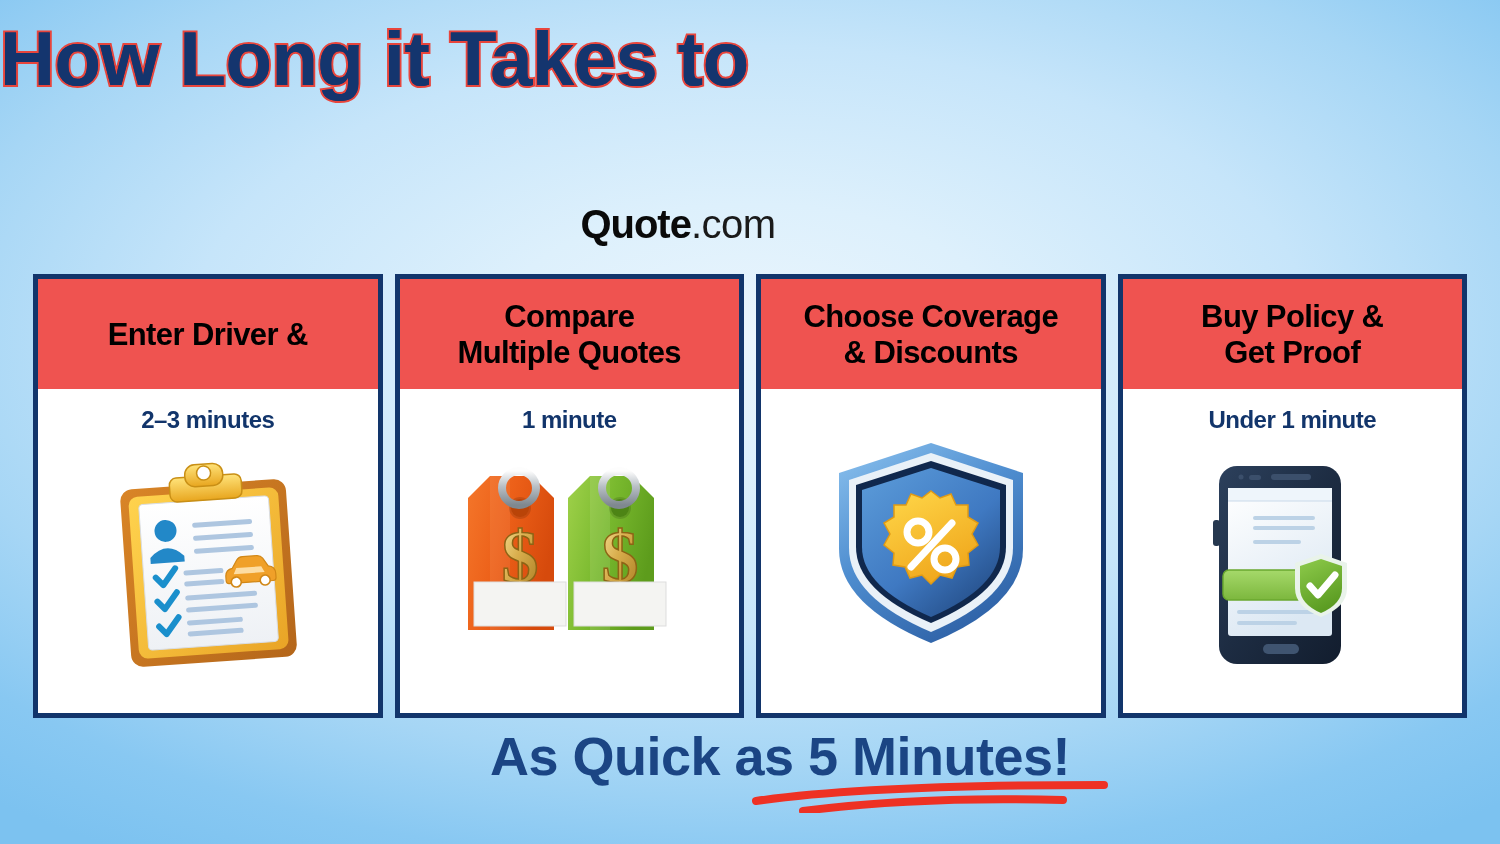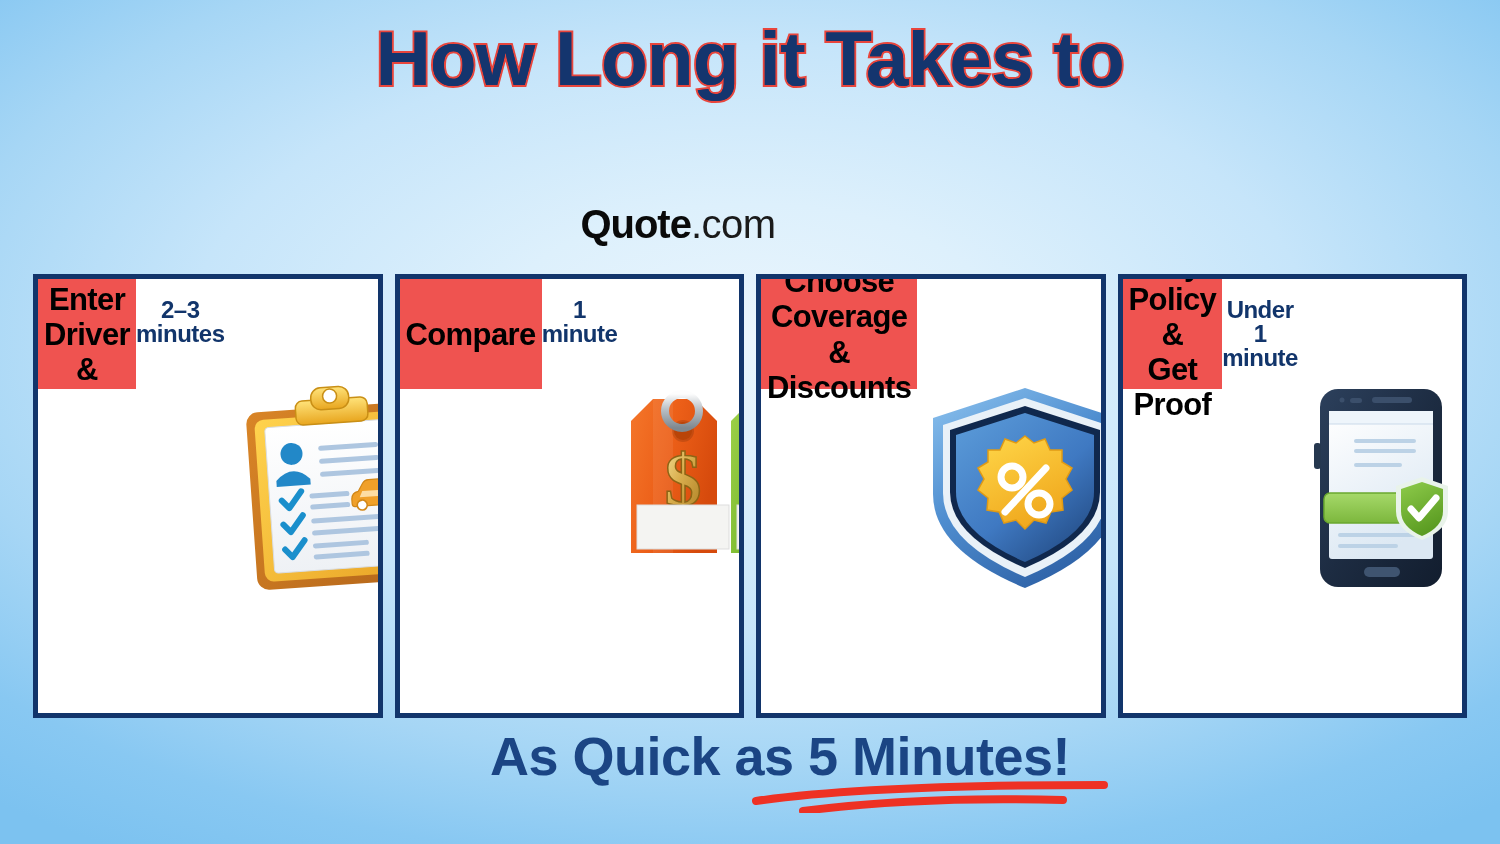--- a/index.html
+++ b/index.html
@@ -16,21 +16,20 @@
         #ddf0fc 22%,
         #c6e5fa 48%,
         #a6d6f5 70%,
         #88c8f2 87%,
         #7cc2f0 100%);
   }
 
   
   #title{
     position:absolute;left:0;top:22px;width:1500px;
-    text-align:center;
     font-family:"Liberation Sans",sans-serif;
     font-weight:bold;
     font-size:76px;
     line-height:0.98;
     letter-spacing:-0.5px;
     color:#14356e;
     -webkit-text-stroke:4px #e8453c;
     paint-order:stroke fill;
     text-shadow:0 0 0 #14356e;
   }
@@ -49,21 +48,21 @@
   
   #cards{
     position:absolute;left:33px;top:274px;
     width:1434px;height:444px;
     display:flex;gap:12px;
   }
   .card{
     flex:1 1 0;
     border:5px solid #12356b;
     background:#ffffff;
-    display:flex;
+    display:flex;flex-direction:column;
     box-sizing:border-box;
     overflow:hidden;
   }
   .card-head{
     background:#ef5350;
     color:#000000;
     font-weight:bold;
     font-size:31px;
     line-height:1.13;
     text-align:center;
@@ -179,20 +178,21 @@
             </g>
           </g>
         </svg>
       </div>
     </div>
 
     <div class="card">
       <div class="card-head">
         <span>
           <span>Compare</span><br>
+          <span>Multiple Quotes</span>
         </span>
       </div>
       <div class="card-time">1 minute</div>
       <div class="card-icon">
         <svg width="230" height="210" viewBox="0 0 230 210">
           <defs>
             <linearGradient id="tagO" x1="0" y1="0" x2="1" y2="0.4">
               <stop offset="0" stop-color="#f4762a"></stop>
                 <stop offset="0.5" stop-color="#ec5f18"></stop>
                 <stop offset="1" stop-color="#d64a0c"></stop>

